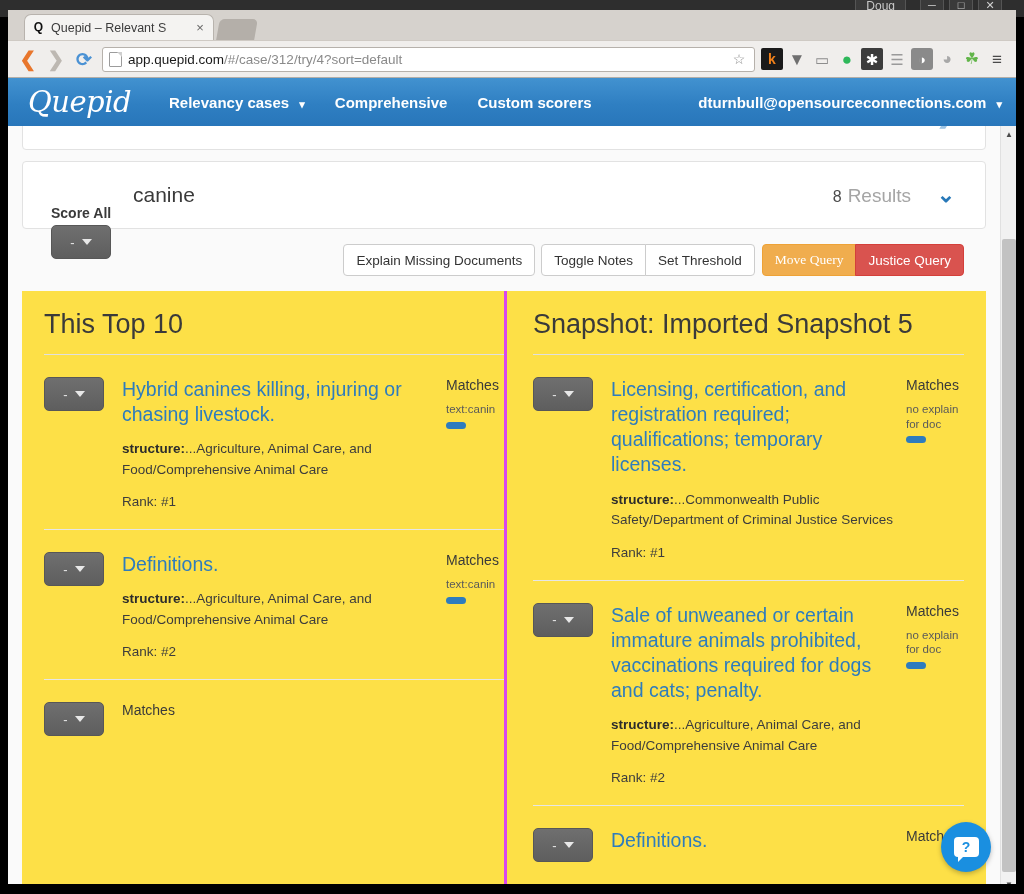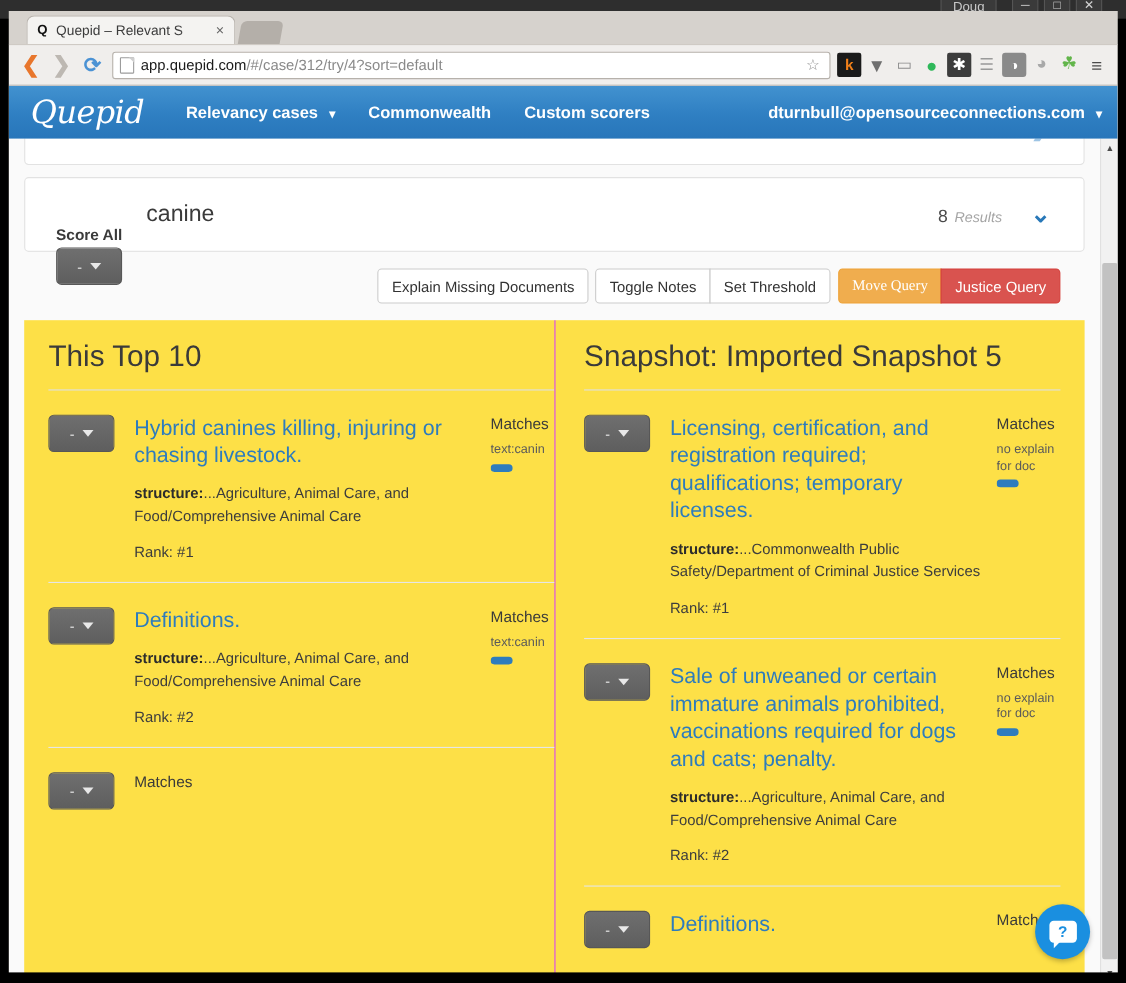--- a/index.html
+++ b/index.html
@@ -166,21 +166,21 @@
   .qcard-head {
     display: flex; align-items: center; height: 66px; padding: 0 22px 0 110px;
     position: relative;
   }
   .qcard.first .qcard-head { height: 44px; align-items: flex-start; }
   .qname { font-size: 21px; color: #3a3a3a; }
   .qname.muted { color: #9a9a9a; }
   .qmeta { margin-left: auto; display: flex; align-items: baseline; white-space: nowrap; }
   .qcount { font-size: 16px; color: #4a4a4a; }
   .qcount.muted { color: #b0b0b0; }
-  .qresults { font-size: 13px; color: #a5a5a5; margin-left: 6px; font-style: italic; }
+  .qresults { font-size: 19px; color: #a5a5a5; margin-left: 6px; }
   .qchev {
     width: 34px; text-align: center; font-size: 22px; font-weight: bold;
     margin-left: 18px; line-height: 1;
   }
   .qchev.collapsed { color: #9dc4e4; }
   .qchev.expanded  { color: #2878b8; }
 
   .qtoolbar {
     position: relative; height: 62px; background: #fafafa;
     border-top: 1px solid #ececec;
@@ -211,21 +211,21 @@
   .btn.r-right { border-top-right-radius: 4px; border-bottom-right-radius: 4px; }
   .btn.warn   { background: #f0ad4e; border-color: #eea236; color: #fff;
                 border-top-left-radius: 4px; border-bottom-left-radius: 4px; }
   .btn.danger { background: #d9534f; border-color: #d43f3a; color: #fff;
                 border-top-right-radius: 4px; border-bottom-right-radius: 4px; }
 
   
   .results-panel { background: #fde047; padding: 0 22px 0 22px; }
   .cols { display: flex; }
   .col { width: 50%; }
-  .col.right { border-left: 1px solid #d946ef; padding-left: 26px; }
+  .col.right { border-left: 3px solid #d946ef; padding-left: 26px; }
   .col-title {
     font-size: 27px; color: #3a3a3a; font-weight: normal;
     padding: 18px 0 14px 0;
   }
   .col-rule { border-bottom: 1px solid #e0e0e0; }
 
   .docrow {
     display: flex; padding: 22px 0 20px 0; position: relative;
   }
   .docrow + .docrow { border-top: 1px solid #e6e6e6; }
@@ -340,21 +340,21 @@
     <div class="viewport">
 
       <div class="navbar">
         <div class="brand">Quepid</div>
         <div class="navlinks">
           <div class="navlink">
             <span>Relevancy cases</span>
             <span class="caret-d">▾</span>
           </div>
           <div class="navlink">
-            <span>Commonwealth</span>
+            <span>Comprehensive</span>
           </div>
           <div class="navlink">
             <span>Custom scorers</span>
           </div>
         </div>
         <div class="navright">
           <span>dturnbull@opensourceconnections.com</span>
           <span class="caret-d">▾</span>
         </div>
       </div>

